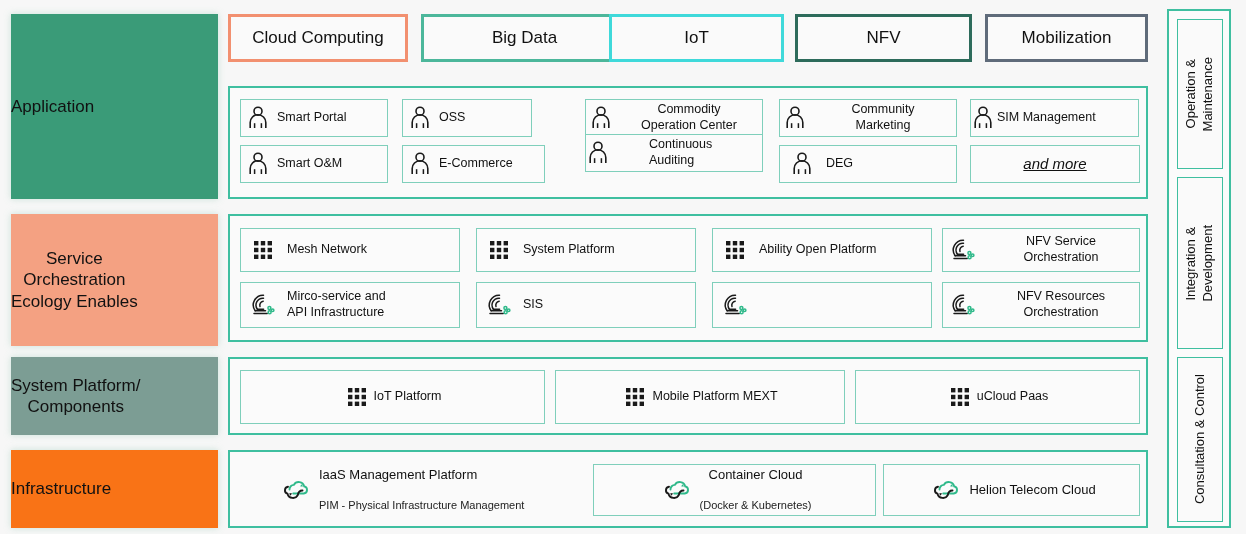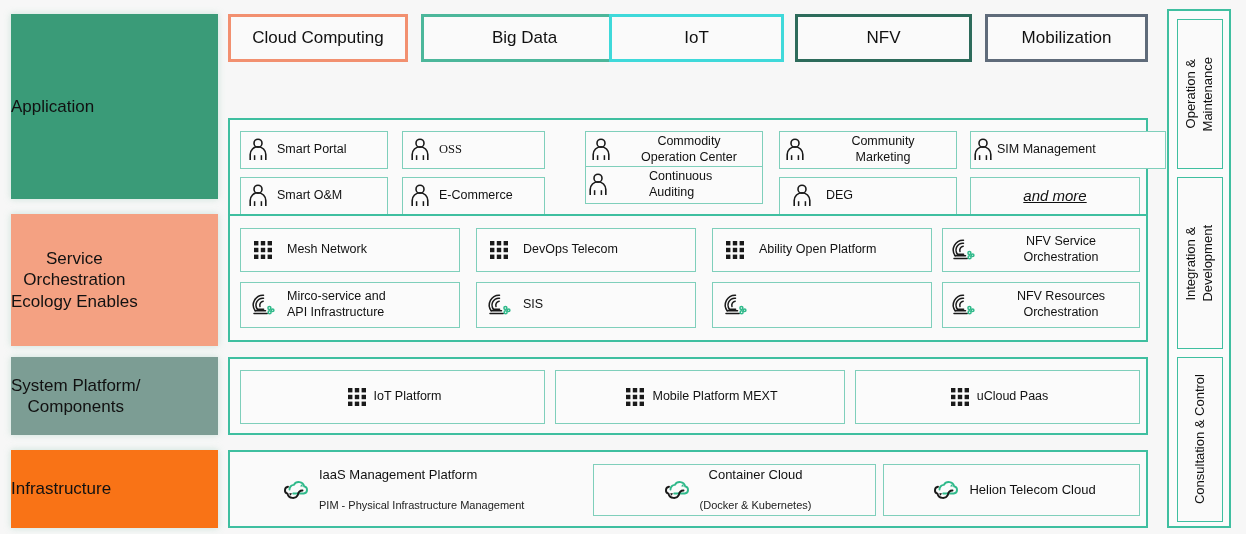--- a/index.html
+++ b/index.html
@@ -162,35 +162,35 @@
   <div class="tag-chip" style="left:609px; width:175px; border-color:#3fd9da;">
     <span>IoT</span>
   </div>
   <div class="tag-chip" style="left:795px; width:177px; border-color:#2d6b5b;">
     <span>NFV</span>
   </div>
   <div class="tag-chip" style="left:985px; width:163px; border-color:#5f6b7a;">
     <span>Mobilization</span>
   </div>
 
-  <div class="row-panel" style="top:86px; height:113px;margin-top:32px;">
+  <div class="row-panel" style="top:86px; height:113px;">
 
     <div class="item" style="left:10px; top:11px; width:148px; height:38px;">
       <span class="ico" style="width:34px;">
         <svg width="20" height="24" viewBox="0 0 20 24">
           <circle cx="10" cy="5.2" r="4" fill="none" stroke="#1a1a1a" stroke-width="1.6"></circle>
           <path d="M2.2 22 V16.5 a7.8 7.8 0 0 1 15.6 0 V22" fill="none" stroke="#1a1a1a" stroke-width="1.6"></path>
           <line x1="6.6" y1="17.2" x2="6.6" y2="22" stroke="#1a1a1a" stroke-width="1.5"></line>
           <line x1="13.4" y1="17.2" x2="13.4" y2="22" stroke="#1a1a1a" stroke-width="1.5"></line>
         </svg>
       </span>
       <span class="txt left">Smart Portal</span>
     </div>
 
-    <div class="item" style="left:172px; top:11px; width:143px; height:38px;font-family:Liberation Serif, serif;">
+    <div class="item" style="left:172px; top:11px; width:130px; height:38px;">
       <span class="ico" style="width:34px;">
         <svg width="20" height="24" viewBox="0 0 20 24">
           <circle cx="10" cy="5.2" r="4" fill="none" stroke="#1a1a1a" stroke-width="1.6"></circle>
           <path d="M2.2 22 V16.5 a7.8 7.8 0 0 1 15.6 0 V22" fill="none" stroke="#1a1a1a" stroke-width="1.6"></path>
           <line x1="6.6" y1="17.2" x2="6.6" y2="22" stroke="#1a1a1a" stroke-width="1.5"></line>
           <line x1="13.4" y1="17.2" x2="13.4" y2="22" stroke="#1a1a1a" stroke-width="1.5"></line>
         </svg>
       </span>
       <span class="txt left">OSS</span>
     </div>
@@ -214,21 +214,21 @@
           <circle cx="10" cy="5.2" r="4" fill="none" stroke="#1a1a1a" stroke-width="1.6"></circle>
           <path d="M2.2 22 V16.5 a7.8 7.8 0 0 1 15.6 0 V22" fill="none" stroke="#1a1a1a" stroke-width="1.6"></path>
           <line x1="6.6" y1="17.2" x2="6.6" y2="22" stroke="#1a1a1a" stroke-width="1.5"></line>
           <line x1="13.4" y1="17.2" x2="13.4" y2="22" stroke="#1a1a1a" stroke-width="1.5"></line>
         </svg>
       </span>
       <span class="txt">Commodity
 Operation Center</span>
     </div>
 
-    <div class="item" style="left:740px; top:11px; width:196px; height:38px;">
+    <div class="item" style="left:740px; top:11px; width:169px; height:38px;">
       <span class="ico" style="width:24px;">
         <svg width="20" height="24" viewBox="0 0 20 24">
           <circle cx="10" cy="5.2" r="4" fill="none" stroke="#1a1a1a" stroke-width="1.6"></circle>
           <path d="M2.2 22 V16.5 a7.8 7.8 0 0 1 15.6 0 V22" fill="none" stroke="#1a1a1a" stroke-width="1.6"></path>
           <line x1="6.6" y1="17.2" x2="6.6" y2="22" stroke="#1a1a1a" stroke-width="1.5"></line>
           <line x1="13.4" y1="17.2" x2="13.4" y2="22" stroke="#1a1a1a" stroke-width="1.5"></line>
         </svg>
       </span>
       <span class="txt left">SIM Management</span>
     </div>
@@ -316,21 +316,21 @@
               <rect x="14.6" y="1" width="4.4" height="4.4"></rect>
             <rect x="1" y="7.8" width="4.4" height="4.4"></rect>
               <rect x="7.8" y="7.8" width="4.4" height="4.4"></rect>
               <rect x="14.6" y="7.8" width="4.4" height="4.4"></rect>
             <rect x="1" y="14.6" width="4.4" height="4.4"></rect>
               <rect x="7.8" y="14.6" width="4.4" height="4.4"></rect>
               <rect x="14.6" y="14.6" width="4.4" height="4.4"></rect>
           </g>
         </svg>
       </span>
-      <span class="txt left">DevOps Telecom</span>
+      <span class="txt left">System Platform</span>
     </div>
 
     <div class="item" style="left:482px; top:12px; width:220px; height:44px;">
       <span class="ico" style="width:44px;">
         <svg width="20" height="20" viewBox="0 0 20 20">
           <g fill="#1a1a1a">
             <rect x="1" y="1" width="4.4" height="4.4"></rect>
               <rect x="7.8" y="1" width="4.4" height="4.4"></rect>
               <rect x="14.6" y="1" width="4.4" height="4.4"></rect>
             <rect x="1" y="7.8" width="4.4" height="4.4"></rect>

